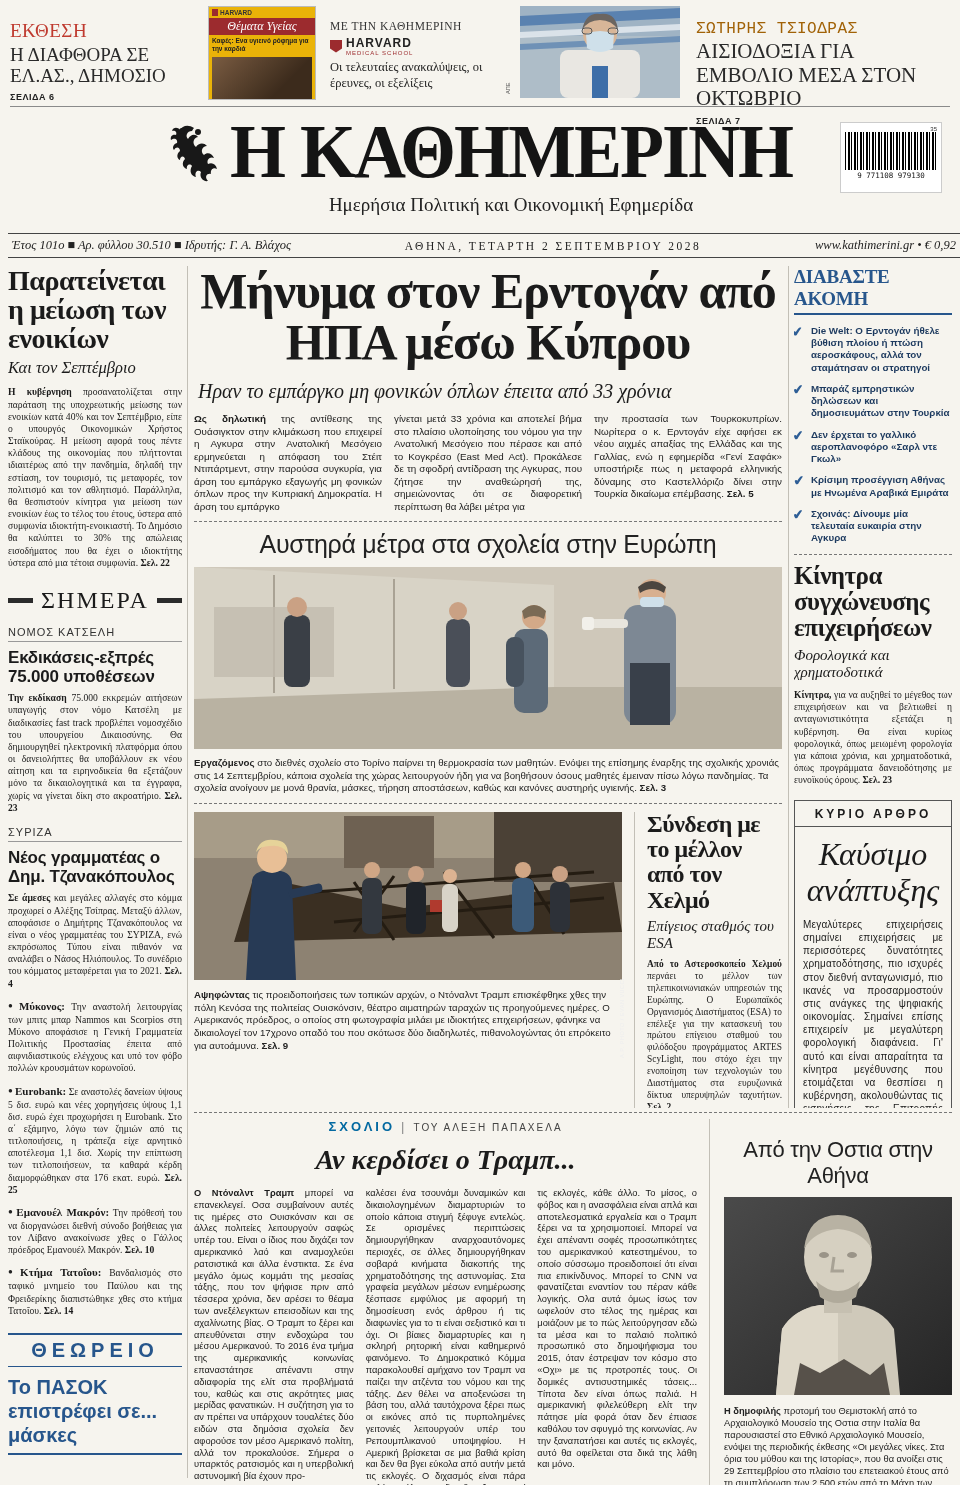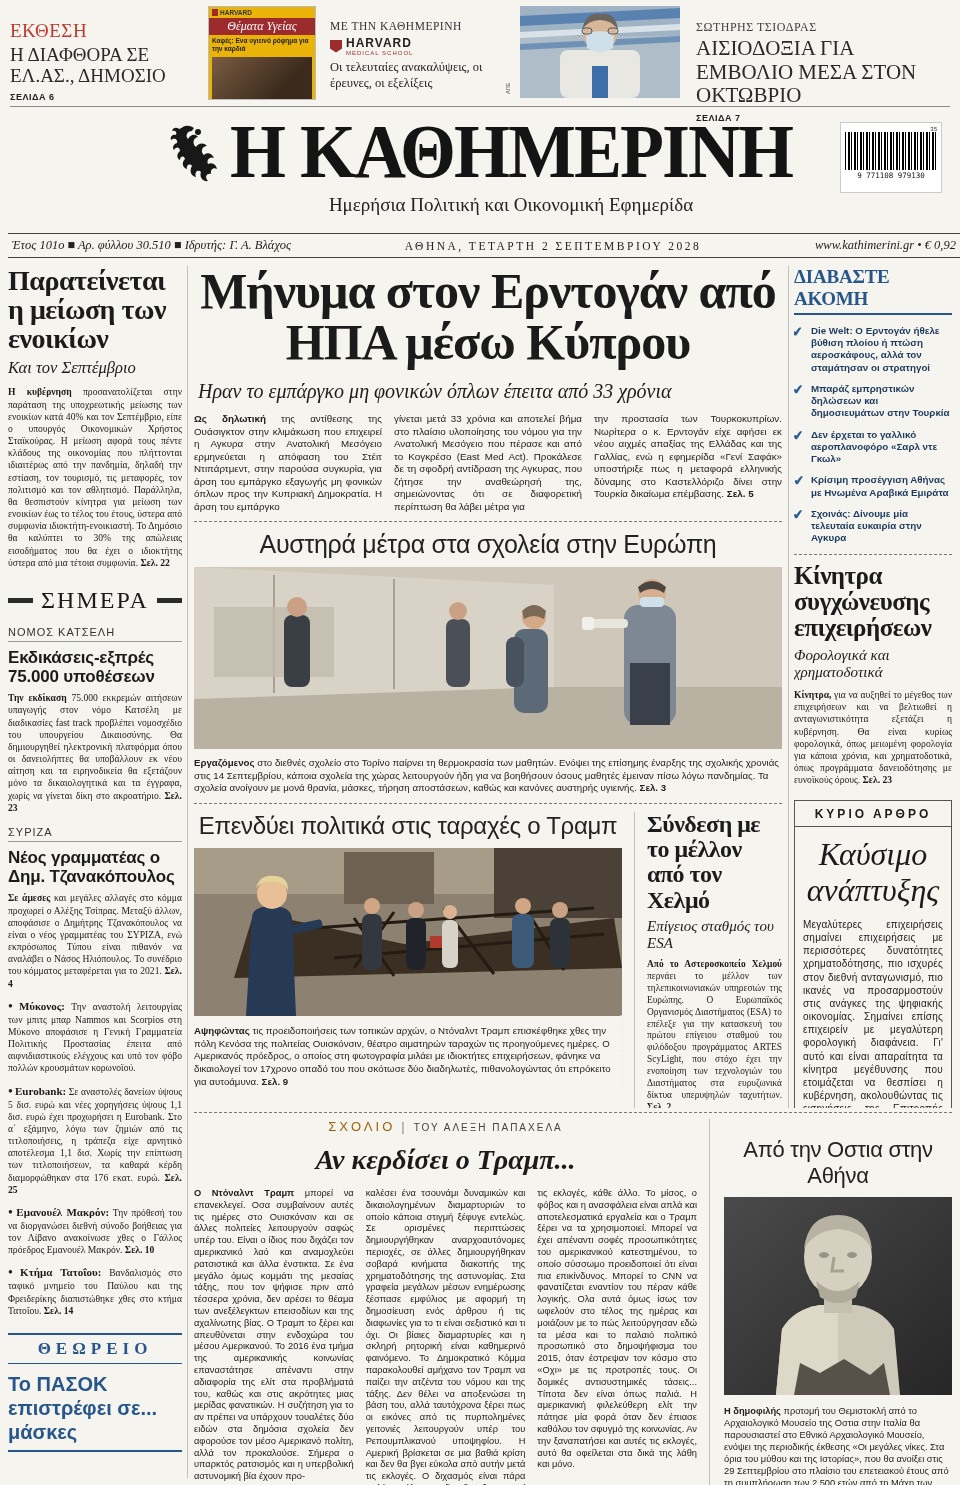--- a/index.html
+++ b/index.html
@@ -30,21 +30,21 @@
   .brandrow{display:flex;align-items:center;gap:4px;margin-top:4px;}
   .brandrow .shield2{width:12px;height:13px;background:#9c2b2e;
      clip-path:polygon(0 0,100% 0,100% 70%,50% 100%,0 70%);}
   .brandrow .bn{font-size:12px;font-weight:bold;letter-spacing:1px;color:#222;}
   .brandrow .bns{font-size:6px;color:#9c2b2e;letter-spacing:1px;}
   .p2 .txt{font-family:"Liberation Serif",serif;font-size:12.5px;line-height:1.25;margin-top:4px;color:#222;}
   .promo-photo{width:160px;height:92px;position:relative;}
   .promo-photo svg{display:block;}
   .vcredit{position:absolute;left:-9px;bottom:4px;font-size:5.5px;color:#555;transform:rotate(-90deg);transform-origin:left bottom;}
   .p3{flex:1;padding-left:16px;}
-  .p3 .kick{font-family:Liberation Serif, serif;font-size:12px;color:#404040;}
+  .p3 .kick{font-family:Liberation Mono, monospace;font-size:16px;color:#a16207;}
   .p3 .ttl{font-size:21px;}
 
   
   .masthead{position:absolute;left:0;top:108px;width:960px;height:120px;}
   .mh-inner{display:flex;align-items:flex-start;justify-content:center;padding-top:8px;}
   .eagle{margin-right:10px;margin-top:6px;}
   .mh-title{font-family:"Liberation Serif",serif;font-weight:bold;font-size:72px;letter-spacing:-2px;
             line-height:1;color:#141414;transform:scaleY(1.05);}
   .mh-sub{text-align:center;font-family:"Liberation Serif",serif;font-size:19px;color:#222;margin-top:6px;}
   .barcode{position:absolute;right:18px;top:14px;width:92px;height:64px;background:#fff;border:1px solid #ccc;padding:3px 4px 2px;}
@@ -73,21 +73,21 @@
   .simera-hd{font-family:"Liberation Serif",serif;font-size:24px;letter-spacing:2px;text-align:center;
              margin:18px 0 10px;display:flex;align-items:center;gap:8px;}
   .simera-hd::before,.simera-hd::after{content:"";flex:1;height:5px;background:#2b2b2b;max-width:26px;}
   .simera-hd::after{margin-left:auto;}
   .kicker{font-size:11px;letter-spacing:1px;color:#333;border-bottom:1px solid #999;padding-bottom:3px;margin:12px 0 7px;}
   .s-title{font-size:17px;font-weight:bold;line-height:1.1;margin-bottom:6px;letter-spacing:-.2px;}
   .brief{margin-top:10px;}
   .brief .bl{font-weight:bold;font-size:11px;}
   .brief .dot{font-size:8px;vertical-align:2px;margin-right:2px;color:#222;}
   .theoreio{margin-top:16px;border-top:2px solid #27568c;border-bottom:2px solid #27568c;padding:4px 0 6px;}
-  .th-label{font-family:Liberation Serif, serif;font-weight:bold;font-size:17px;letter-spacing:5px;text-align:center;
+  .th-label{font-family:Liberation Sans, sans-serif;font-weight:bold;font-size:20px;letter-spacing:5px;text-align:center;
             color:#27568c;border-bottom:1.5px solid #27568c;padding-bottom:4px;margin-bottom:8px;}
   .th-title{font-size:20px;font-weight:bold;color:#27568c;line-height:1.2;}
 
   
   .headline{font-family:"Liberation Serif",serif;font-weight:bold;font-size:50px;line-height:1.02;
             letter-spacing:-1px;text-align:center;margin-top:2px;}
   .deck{font-family:"Liberation Serif",serif;font-style:italic;font-size:20px;margin:12px 0 10px;padding-left:4px;}
   .cols3{display:flex;gap:12px;}
   .cols3 .c{flex:1;font-size:9.8px;line-height:1.28;text-align:justify;}
   .sec-title{font-size:25px;letter-spacing:-.3px;text-align:center;margin:6px 0 8px;color:#222;font-weight:400;}
@@ -110,21 +110,21 @@
   .merg-sub{font-family:"Liberation Serif",serif;font-style:italic;font-size:15px;line-height:1.15;margin:6px 0 8px;}
   .kyrio{border:1px solid #555;border-bottom:none;margin-top:14px;padding:6px 8px 10px;}
   .ky-label{font-size:12px;font-weight:bold;letter-spacing:3px;text-align:center;border-bottom:1px solid #555;
             padding-bottom:5px;margin:0 -8px 10px;}
   .ky-title{font-family:"Liberation Serif",serif;font-style:italic;font-size:32px;text-align:center;line-height:1.1;margin-bottom:10px;}
   .ky-body{font-size:10px;line-height:1.32;text-align:justify;letter-spacing:.2px;}
 
   
   .scholio{width:516px;border-right:1px solid #c2bfb6;padding-right:12px;}
   .sch-head{text-align:center;font-size:13px;letter-spacing:3px;}
-  .sch-head .lbl{font-weight:normal;color:#a16207;}
+  .sch-head .lbl{font-weight:bold;color:#0369a1;}
   .sch-head .sep{color:#888;margin:0 6px;}
   .sch-head .by{font-size:10px;letter-spacing:2px;color:#444;}
   .sch-title{font-family:"Liberation Serif",serif;font-style:italic;font-weight:bold;font-size:28px;
              text-align:center;margin:10px 0 12px;}
   .sch-cols{display:flex;gap:12px;}
   .sch-cols .c{flex:1;font-size:9.3px;line-height:1.27;text-align:justify;}
   .ostia{flex:1;}
   .ostia-title{font-size:22px;letter-spacing:-.3px;text-align:center;margin:18px 0 8px;color:#222;}
 </style>
 </head>
@@ -295,21 +295,20 @@
             </g>
           <circle cx="700" cy="30" r="40" fill="#e4dfd2" opacity=".5"></circle>
         </svg>
       </div>
       <p class="caption" style="margin:4px 0 0;"><b class="ld">Εργαζόμενος</b><span> στο διεθνές σχολείο στο Τορίνο παίρνει τη θερμοκρασία των μαθητών. Ενόψει της επίσημης έναρξης της σχολικής χρονιάς στις 14 Σεπτεμβρίου, κάποια σχολεία της χώρας λειτουργούν ήδη για να βοηθήσουν όσους μαθητές έμειναν πίσω λόγω πανδημίας. Τα σχολεία ανοίγουν με μονά θρανία, μάσκες, τήρηση αποστάσεων, καθώς και κανόνες αυστηρής υγιεινής.</span><b class="pg"> Σελ. 3</b></p>
     </section>
     <hr class="dashed">
 
     <div class="trow">
       <section class="trump-block">
-        <div class="sec-title" style="font-size:24px;margin-top:0;">Επενδύει πολιτικά στις ταραχές ο Τραμπ</div>
         <div class="photo-frame">
           <svg width="428" height="168" viewBox="0 0 428 168">
             <rect width="428" height="168" fill="#8d8272"></rect>
             <rect y="0" width="428" height="46" fill="#a79c88"></rect>
             <rect x="150" y="4" width="90" height="52" fill="#6e6152"></rect>
             <rect x="300" y="0" width="128" height="70" fill="#4b4136"></rect>
             <path d="M60 64 L210 96 L420 70 L428 120 L40 130 Z" fill="#3a2f22"></path>
             <g stroke="#241c12" stroke-width="3" fill="none">
               <path d="M120 80 L400 60"></path>
                 <path d="M140 110 L410 86"></path>

